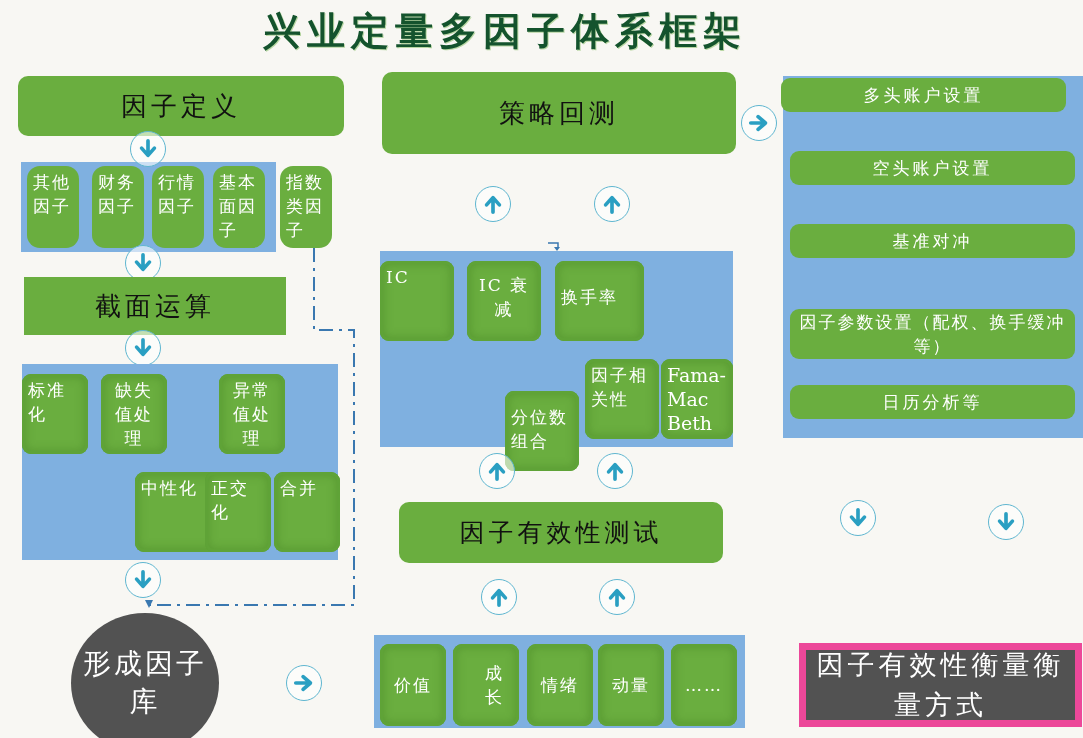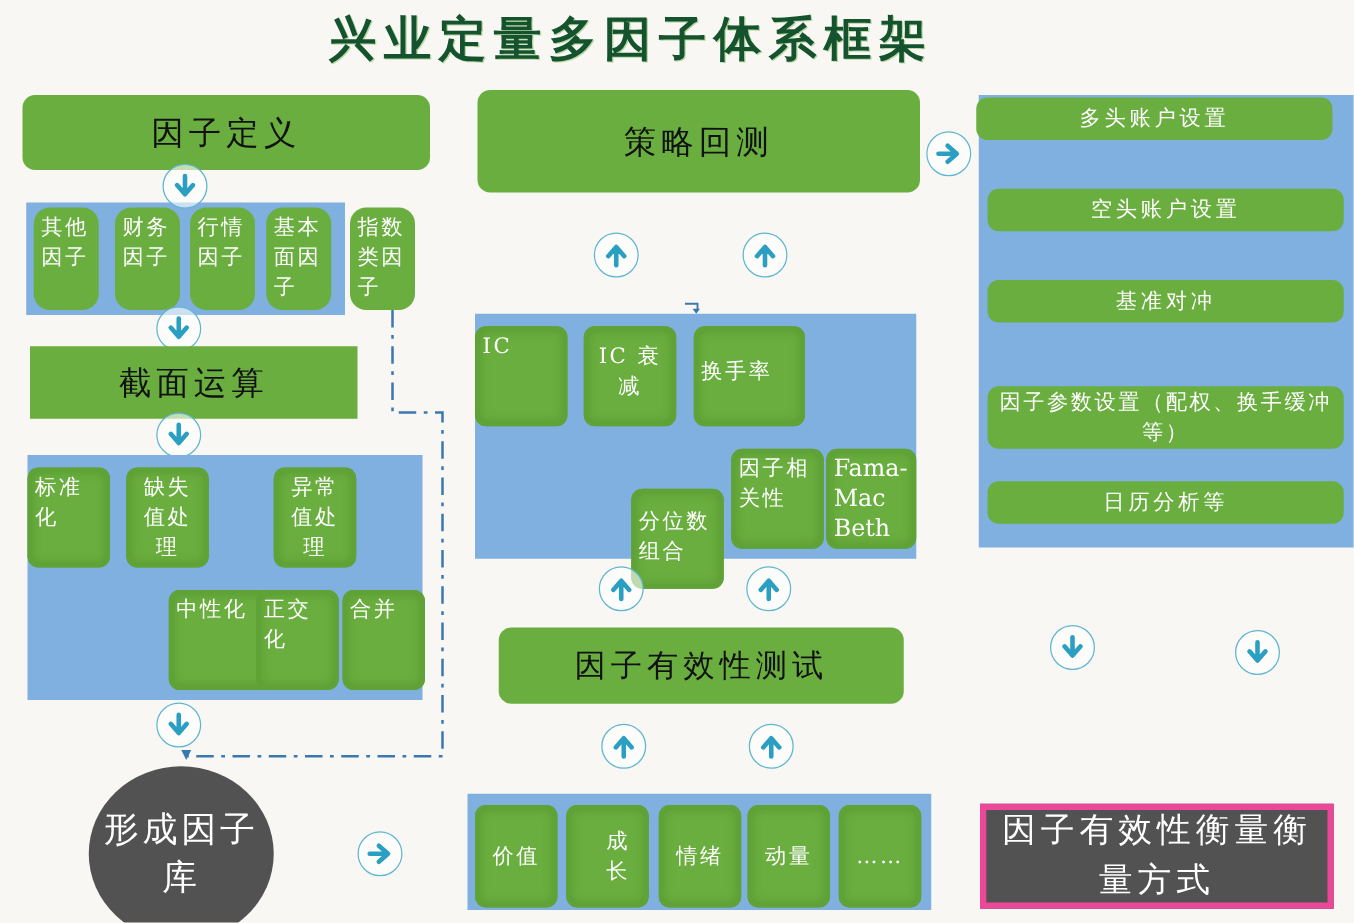--- a/index.html
+++ b/index.html
@@ -42,23 +42,23 @@
     border:1.5px solid #5fb6d0; background:rgba(255,255,255,0.6);
     display:flex; align-items:center; justify-content:center;
   }
   .circle-btn svg { width:22px; height:22px; }
   .dark-circle {
     background:#525252; border-radius:50%; color:#fff;
     display:flex; align-items:center; justify-content:center; text-align:center;
     font-size:28px; line-height:38px; letter-spacing:3px;
   }
   .dark-box {
-    background:#525252; color:#fff; border:5px solid #ec4899;
+    background:#525252; color:#fff; border:7px solid #ec4899;
     display:flex; align-items:center; justify-content:center; text-align:center;
-    font-size:27px; line-height:40px; letter-spacing:4px; padding:0 10px;
+    font-size:27px; line-height:40px; letter-spacing:4px; padding:0 10px;margin-left:15px;
   }
 </style>
 </head>
 <body>
 
 <svg width="0" height="0" style="position:absolute">
   <defs>
     <symbol id="arrow-down" viewBox="0 0 24 24">
         <path d="M12 3v14M5 11l7 8 7-8" stroke="#2a9fc2" stroke-width="4" fill="none" stroke-linecap="round" stroke-linejoin="round"></path>
       </symbol>

